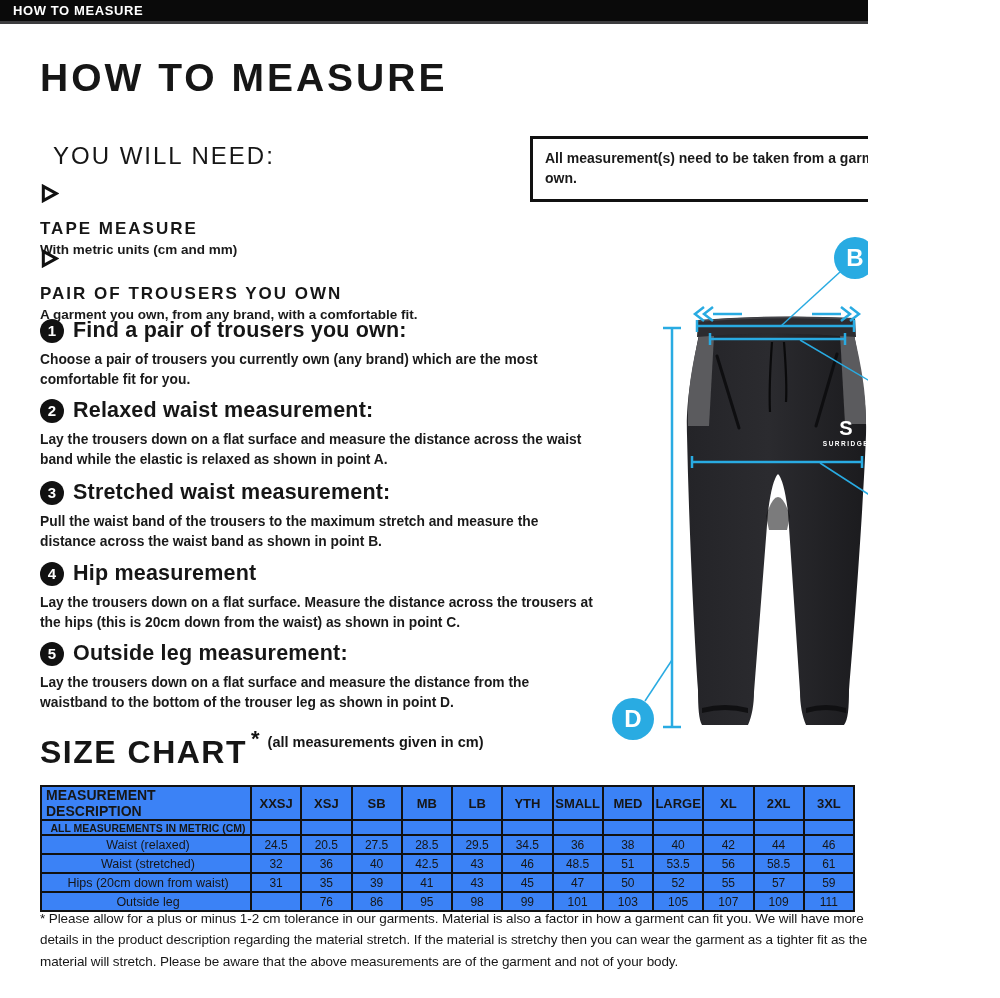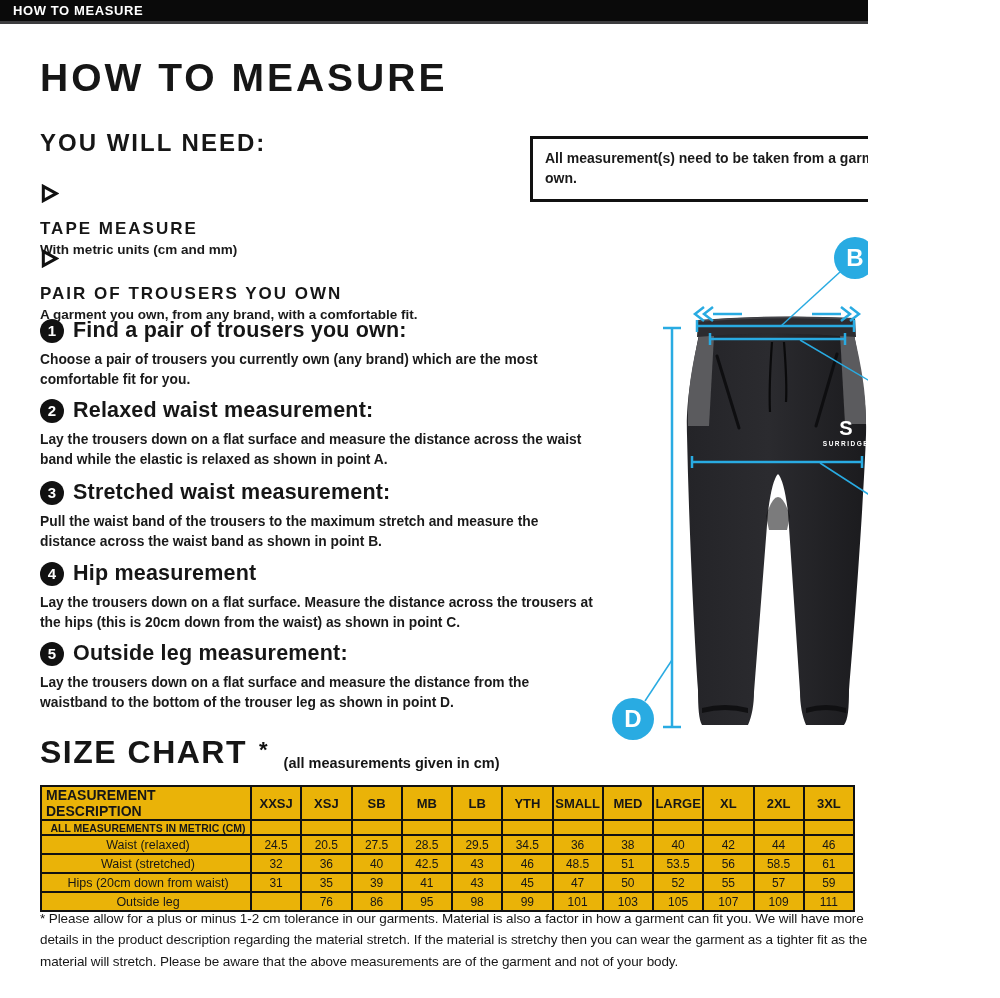--- a/index.html
+++ b/index.html
@@ -10,21 +10,21 @@
   .topbar{position:absolute;top:0;left:0;width:1000px;height:24px;background:#0a0a0a;
     border-bottom:3px solid #3d3d3f;display:flex;align-items:center;justify-content:space-between;
     padding:0 13px;box-sizing:border-box;}
   .topbar-title{color:#fff;font-weight:bold;font-size:13px;letter-spacing:.6px;}
   .brand{display:flex;flex-direction:column;align-items:center;line-height:1;margin-top:1px;}
   .brand-s{color:#fff;font-weight:bold;font-size:14px;line-height:.9;}
   .brand-name{color:#fff;font-size:4.5px;font-weight:bold;letter-spacing:.8px;margin-top:1px;}
 
   
   .title{position:absolute;left:40px;top:56px;margin:0;font-size:39px;font-weight:bold;letter-spacing:3px;color:#161616;}
-  .need-heading{position:absolute;left:40px;top:129px;margin:0;font-size:24px;font-weight:bold;letter-spacing:2px;color:#161616;}
+  .need-heading{position:absolute;left:40px;top:129px;margin:13px;font-size:24px;font-weight:normal;letter-spacing:2px;color:#161616;}
 
   
   .note-box{position:absolute;left:530px;top:136px;width:430px;box-sizing:border-box;
     border:3px solid #111;padding:9px 12px 10px 12px;font-size:14px;font-weight:bold;line-height:1.45;color:#1a1a1a;}
 
   
   .need{position:absolute;left:40px;width:530px;}
   .need1{top:184px;} .need2{top:249px;}
   .need-head{display:flex;align-items:flex-start;gap:16px;flex-direction:column;}
   .tri{width:19px;height:19px;flex:none;}
@@ -34,27 +34,27 @@
   
   .step{position:absolute;left:40px;width:556px;}
   .step1{top:318px;}.step2{top:398px;}.step3{top:480px;}.step4{top:561px;}.step5{top:641px;}
   .step-head{display:flex;align-items:center;gap:9px;}
   .step-num{width:24px;height:24px;border-radius:50%;background:#111;color:#fff;font-size:15px;
     font-weight:bold;display:flex;align-items:center;justify-content:center;flex:none;}
   .step-title{margin:0;font-size:21.5px;font-weight:bold;letter-spacing:.2px;color:#161616;}
   .step-body{margin:7px 0 0 0;font-size:13.8px;font-weight:bold;line-height:1.42;color:#1a1a1a;}
 
   
-  .size-chart-h{position:absolute;left:40px;top:734px;display:flex;align-items:flex-end;gap:12px;}
+  .size-chart-h{position:absolute;left:40px;top:734px;display:flex;align-items:flex-start;gap:4px;}
   .sch-main{font-size:32px;font-weight:bold;letter-spacing:1.5px;color:#161616;}
   .sch-star{font-size:22px;font-weight:bold;position:relative;top:-8px;}
   .sch-sub{font-size:14.5px;font-weight:bold;margin-left:4px;color:#161616;}
 
   
-  .size-table{position:absolute;left:40px;top:785px;width:813px;border-collapse:collapse;table-layout:fixed;background:#eab308;}
+  .size-table{position:absolute;left:40px;top:785px;width:813px;border-collapse:collapse;table-layout:fixed;background:#3b82f6;}
   .size-table th,.size-table td{border:2px solid #111;padding:0;text-align:center;vertical-align:middle;color:#161616;}
   .size-table th{font-size:13px;font-weight:bold;height:23px;}
   .size-table th.desc{text-align:left;padding-left:4px;font-size:14px;}
   .size-table .metric-row td{height:13px;}
   .size-table td.metric{text-align:center;padding-left:4px;font-size:10.5px;font-weight:bold;}
   .size-table .data-row td{height:17px;font-size:12px;font-weight:normal;}
   .size-table td.label{text-align:center;padding-left:4px;font-size:12.5px;}
   .size-table td.b{font-weight:normal;border-radius:8px;}
 
   

